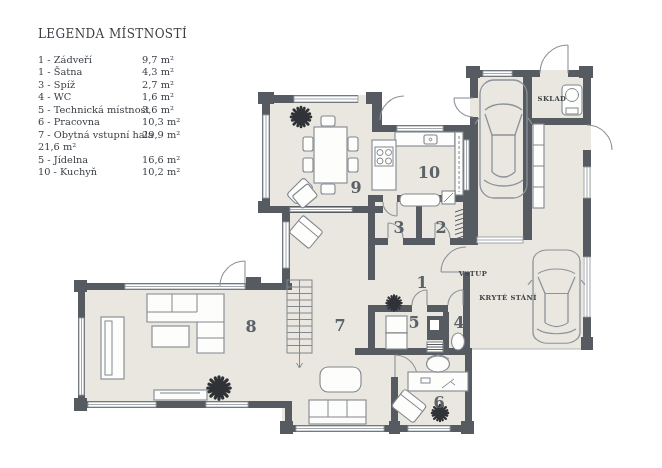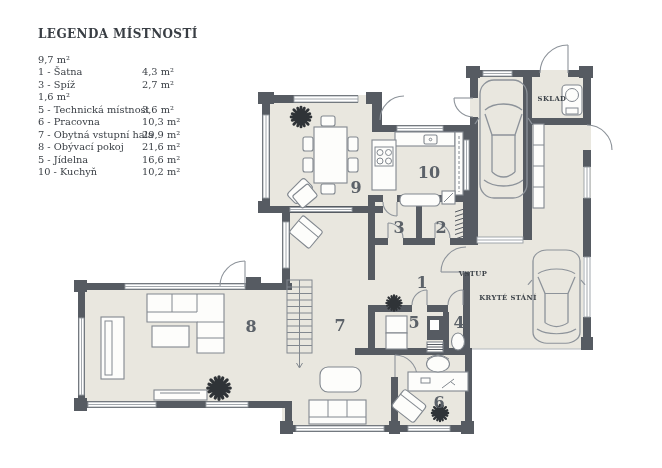--- a/index.html
+++ b/index.html
@@ -2,21 +2,21 @@
 <html><head>
 <meta charset="utf-8">
 <style>
   html,body { margin:0; padding:0; background:#ffffff; }
   .canvas {
     position:relative; width:662px; height:468px; background:#ffffff;
     font-family:"DejaVu Serif", serif; overflow:hidden;
   }
   
   .legend { position:absolute; left:38px; top:27px; width:170px; color:#393e44; }
-  .legend-title { font-size:12px; font-weight:700; letter-spacing:.4px; margin-bottom:13px; }
+  .legend-title { font-size:12px; font-weight:400; letter-spacing:.4px; margin-bottom:13px; }
   .legend-row { display:flex; font-size:9.8px; line-height:12.45px; white-space:nowrap; }
   .legend-row .lname { width:104px; }
   .legend-row .larea { }
   
   svg.plan { position:absolute; left:0; top:0; }
   .floor { fill:#e9e7df; }
   .wall  { fill:#565b62; }
   .win   { fill:#ffffff; stroke:#989ea4; stroke-width:0.9; }
   .winl  { stroke:#989ea4; stroke-width:0.9; }
   .door  { fill:none; stroke:#8d939a; stroke-width:1.1; }
@@ -28,47 +28,48 @@
   .slabel{ font-family:"DejaVu Serif", serif; font-size:6.8px; font-weight:700; fill:#3e444a; letter-spacing:.4px; text-anchor:middle; }
 </style>
 </head>
 <body>
 
 <div class="canvas">
 
   <div class="legend">
     <div class="legend-title">LEGENDA MÍSTNOSTÍ</div>
     <div class="legend-row">
+        <span class="lname">1 - Zádveří</span>
         <span class="larea">9,7 m²</span>
       </div>
     <div class="legend-row">
         <span class="lname">1 - Šatna</span>
         <span class="larea">4,3 m²</span>
       </div>
     <div class="legend-row">
         <span class="lname">3 - Spíž</span>
         <span class="larea">2,7 m²</span>
       </div>
     <div class="legend-row">
+        <span class="lname">4 - WC</span>
         <span class="larea">1,6 m²</span>
       </div>
     <div class="legend-row">
         <span class="lname">5 - Technická místnost</span>
         <span class="larea">3,6 m²</span>
       </div>
     <div class="legend-row">
         <span class="lname">6 - Pracovna</span>
         <span class="larea">10,3 m²</span>
       </div>
     <div class="legend-row">
         <span class="lname">7 - Obytná vstupní hala</span>
         <span class="larea">29,9 m²</span>
       </div>
     <div class="legend-row">
-        <span class="lname">8 - Obývací pokoj</span>
         <span class="larea">21,6 m²</span>
       </div>
     <div class="legend-row">
         <span class="lname">5 - Jídelna</span>
         <span class="larea">16,6 m²</span>
       </div>
     <div class="legend-row">
         <span class="lname">10 - Kuchyň</span>
         <span class="larea">10,2 m²</span>
       </div>

